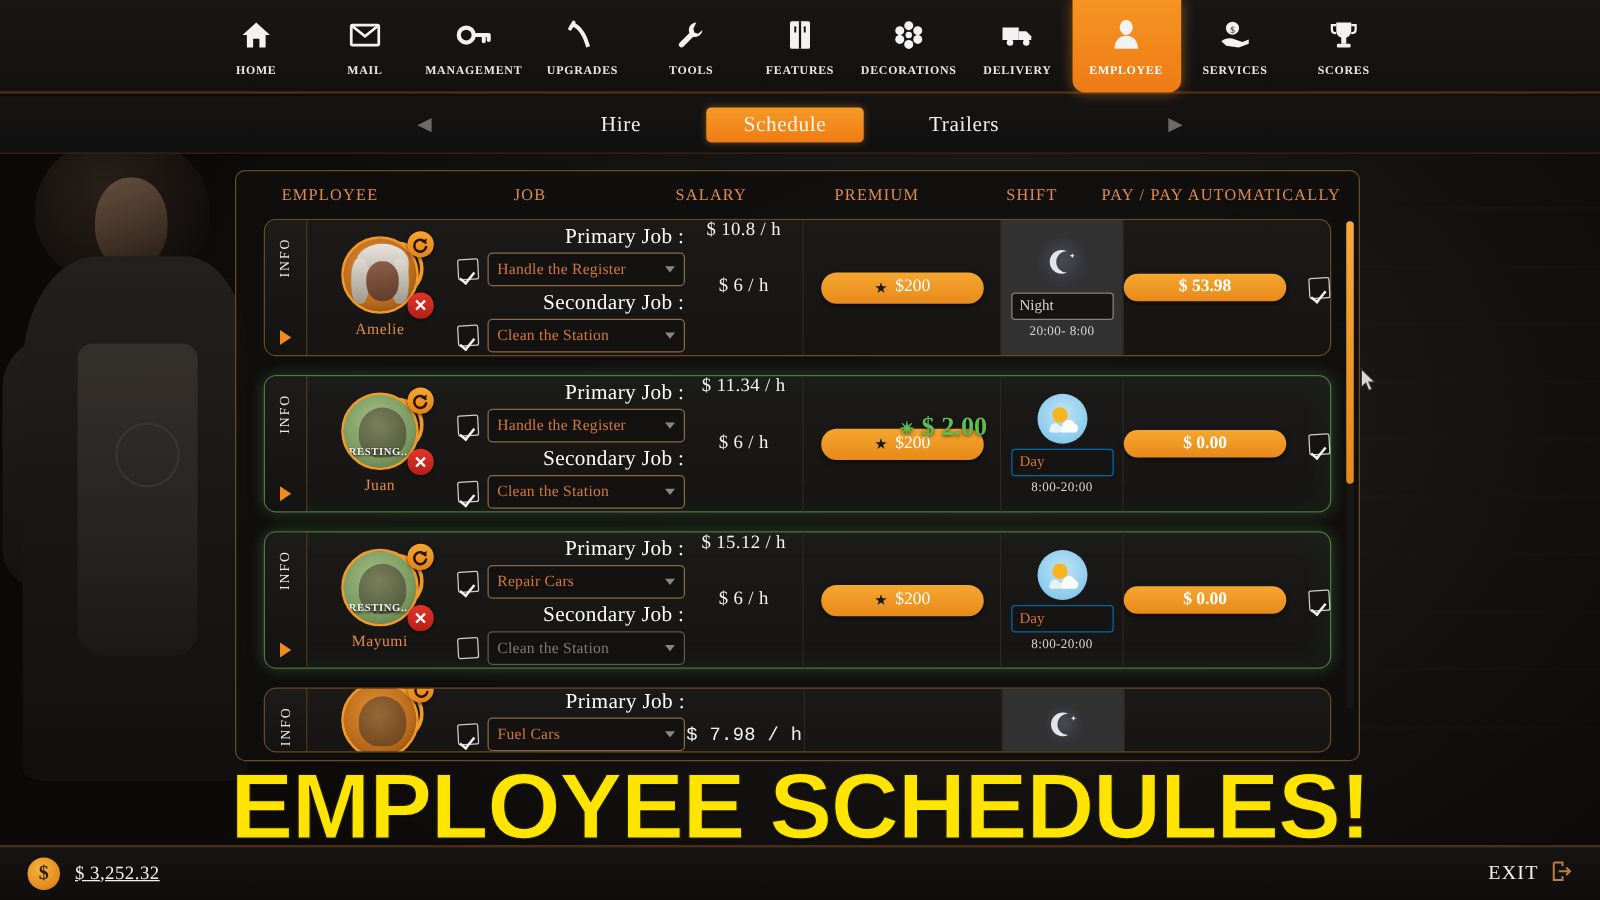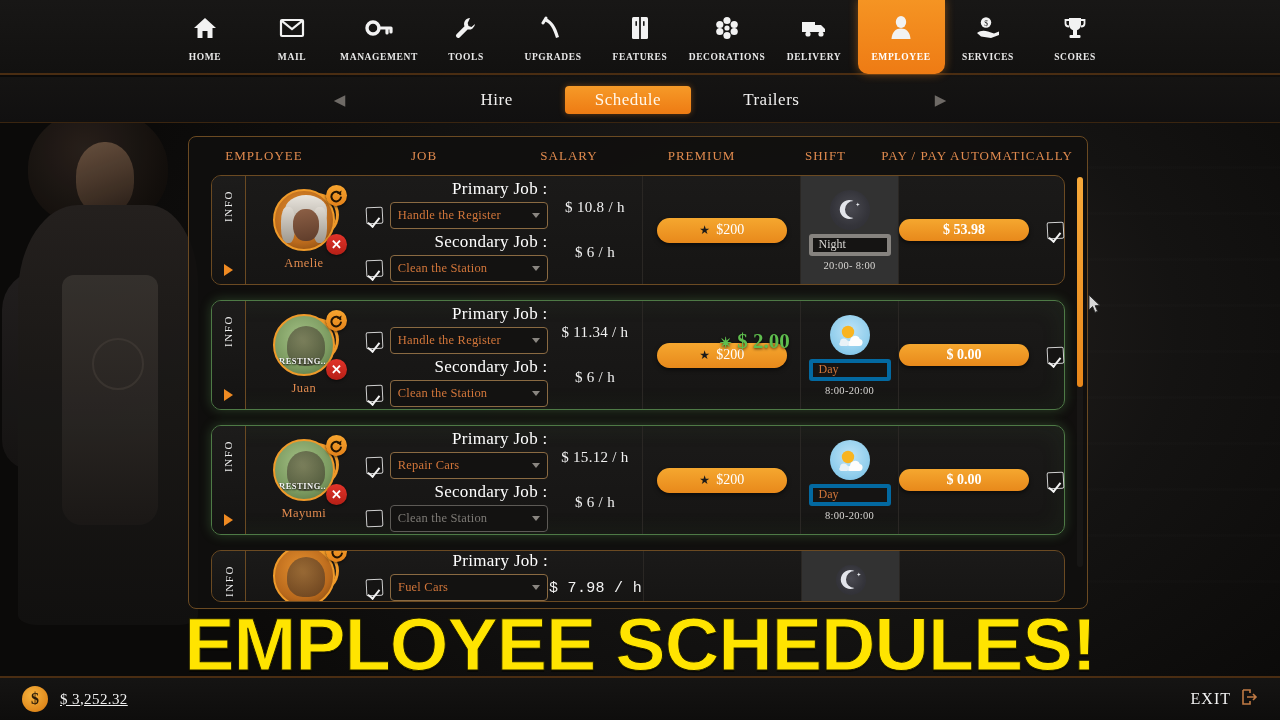--- a/index.html
+++ b/index.html
@@ -285,21 +285,21 @@
   .select.disabled .sel-val { color: #7d7a75; }
   .select .caret {
     width: 0; height: 0;
     border-left: 4px solid transparent; border-right: 4px solid transparent;
     border-top: 5px solid #8a8681;
   }
 
   
   .cell-salary {
     width: 96px; display: flex; flex-direction: column;
-    align-items: center; justify-content: center; gap: 28px;
+    align-items: center; gap: 28px;
     border-right: 1px solid #2a2724;
   }
   .sal-val { font-size: 15px; color: #f2f2f2; letter-spacing: .3px; }
 
   
   .cell-premium {
     width: 158px; display: flex; align-items: center; justify-content: center;
     position: relative; border-right: 1px solid #2a2724;
   }
   .pill {
@@ -331,21 +331,21 @@
     position: relative;
   }
   .weather.night {
     background: radial-gradient(circle at 50% 45%, #4a4a52 0%, #34343a 60%, #2e2e33 100%);
   }
   .weather.day {
     background: radial-gradient(circle at 50% 40%, #bfe4f7 0%, #8fcdec 65%, #6fb9e2 100%);
   }
   .shift-select {
     width: 82px; height: 22px; border-radius: 3px;
-    border: 4px solid #0369a1; background: #151413;
+    border: 1px solid #0369a1; background: #151413;
     display: flex; align-items: center; justify-content: space-between;
     padding: 0 6px; cursor: pointer;
   }
   .shift-select.night-sel { border-color: #86837f; }
   .shift-select .sv { font-size: 12px; color: #d2763a; }
   .shift-select.night-sel .sv { color: #d8d6d3; }
   .shift-hours { font-size: 10.5px; color: #d8d6d3; letter-spacing: .3px; }
 
   
   .cell-pay {
@@ -450,33 +450,33 @@
             <svg width="28" height="22" viewBox="0 0 28 22">
               <circle cx="8" cy="11" r="6" fill="none" stroke="currentColor" stroke-width="3.4"></circle>
               <path d="M14 11 L26 11 M22 11 L22 16 M26 11 L26 15" stroke="currentColor" stroke-width="3.2" fill="none" stroke-linecap="round"></path>
             </svg>
           </span>
           <span class="nav-label">MANAGEMENT</span>
         </div>
         <div class="nav-item">
           <span class="nav-ico">
             <svg width="26" height="26" viewBox="0 0 26 26">
-              <path d="M17 3 a6 6 0 0 0 -5.5 8.3 L3.5 19.3 a2.2 2.2 0 0 0 3.1 3.1 l8-8 A6 6 0 0 0 22 9 l-3.5 3 -3 -1 -0.8 -3 Z" fill="currentColor"></path>
-            </svg>
-          </span>
-          <span class="nav-label">TOOLS</span>
-        </div>
-        <div class="nav-item">
-          <span class="nav-ico">
-            <svg width="26" height="26" viewBox="0 0 26 26">
               <path d="M6 3 C12 6 16 11 19 22 L16 23 C13 13 10 8 4 6 Z" fill="currentColor"></path>
               <path d="M6 3 L3 8" stroke="currentColor" stroke-width="3" stroke-linecap="round"></path>
             </svg>
           </span>
           <span class="nav-label">UPGRADES</span>
+        </div>
+        <div class="nav-item">
+          <span class="nav-ico">
+            <svg width="26" height="26" viewBox="0 0 26 26">
+              <path d="M17 3 a6 6 0 0 0 -5.5 8.3 L3.5 19.3 a2.2 2.2 0 0 0 3.1 3.1 l8-8 A6 6 0 0 0 22 9 l-3.5 3 -3 -1 -0.8 -3 Z" fill="currentColor"></path>
+            </svg>
+          </span>
+          <span class="nav-label">TOOLS</span>
         </div>
         <div class="nav-item">
           <span class="nav-ico">
             <svg width="20" height="26" viewBox="0 0 20 26">
               <rect x="2" y="2" width="16" height="22" rx="1.5" fill="currentColor"></rect>
               <rect x="9.1" y="2" width="1.8" height="22" fill="#1a1918"></rect>
               <rect x="5.4" y="6" width="1.6" height="5" rx=".7" fill="#1a1918"></rect>
               <rect x="13" y="6" width="1.6" height="5" rx=".7" fill="#1a1918"></rect>
             </svg>
           </span>

